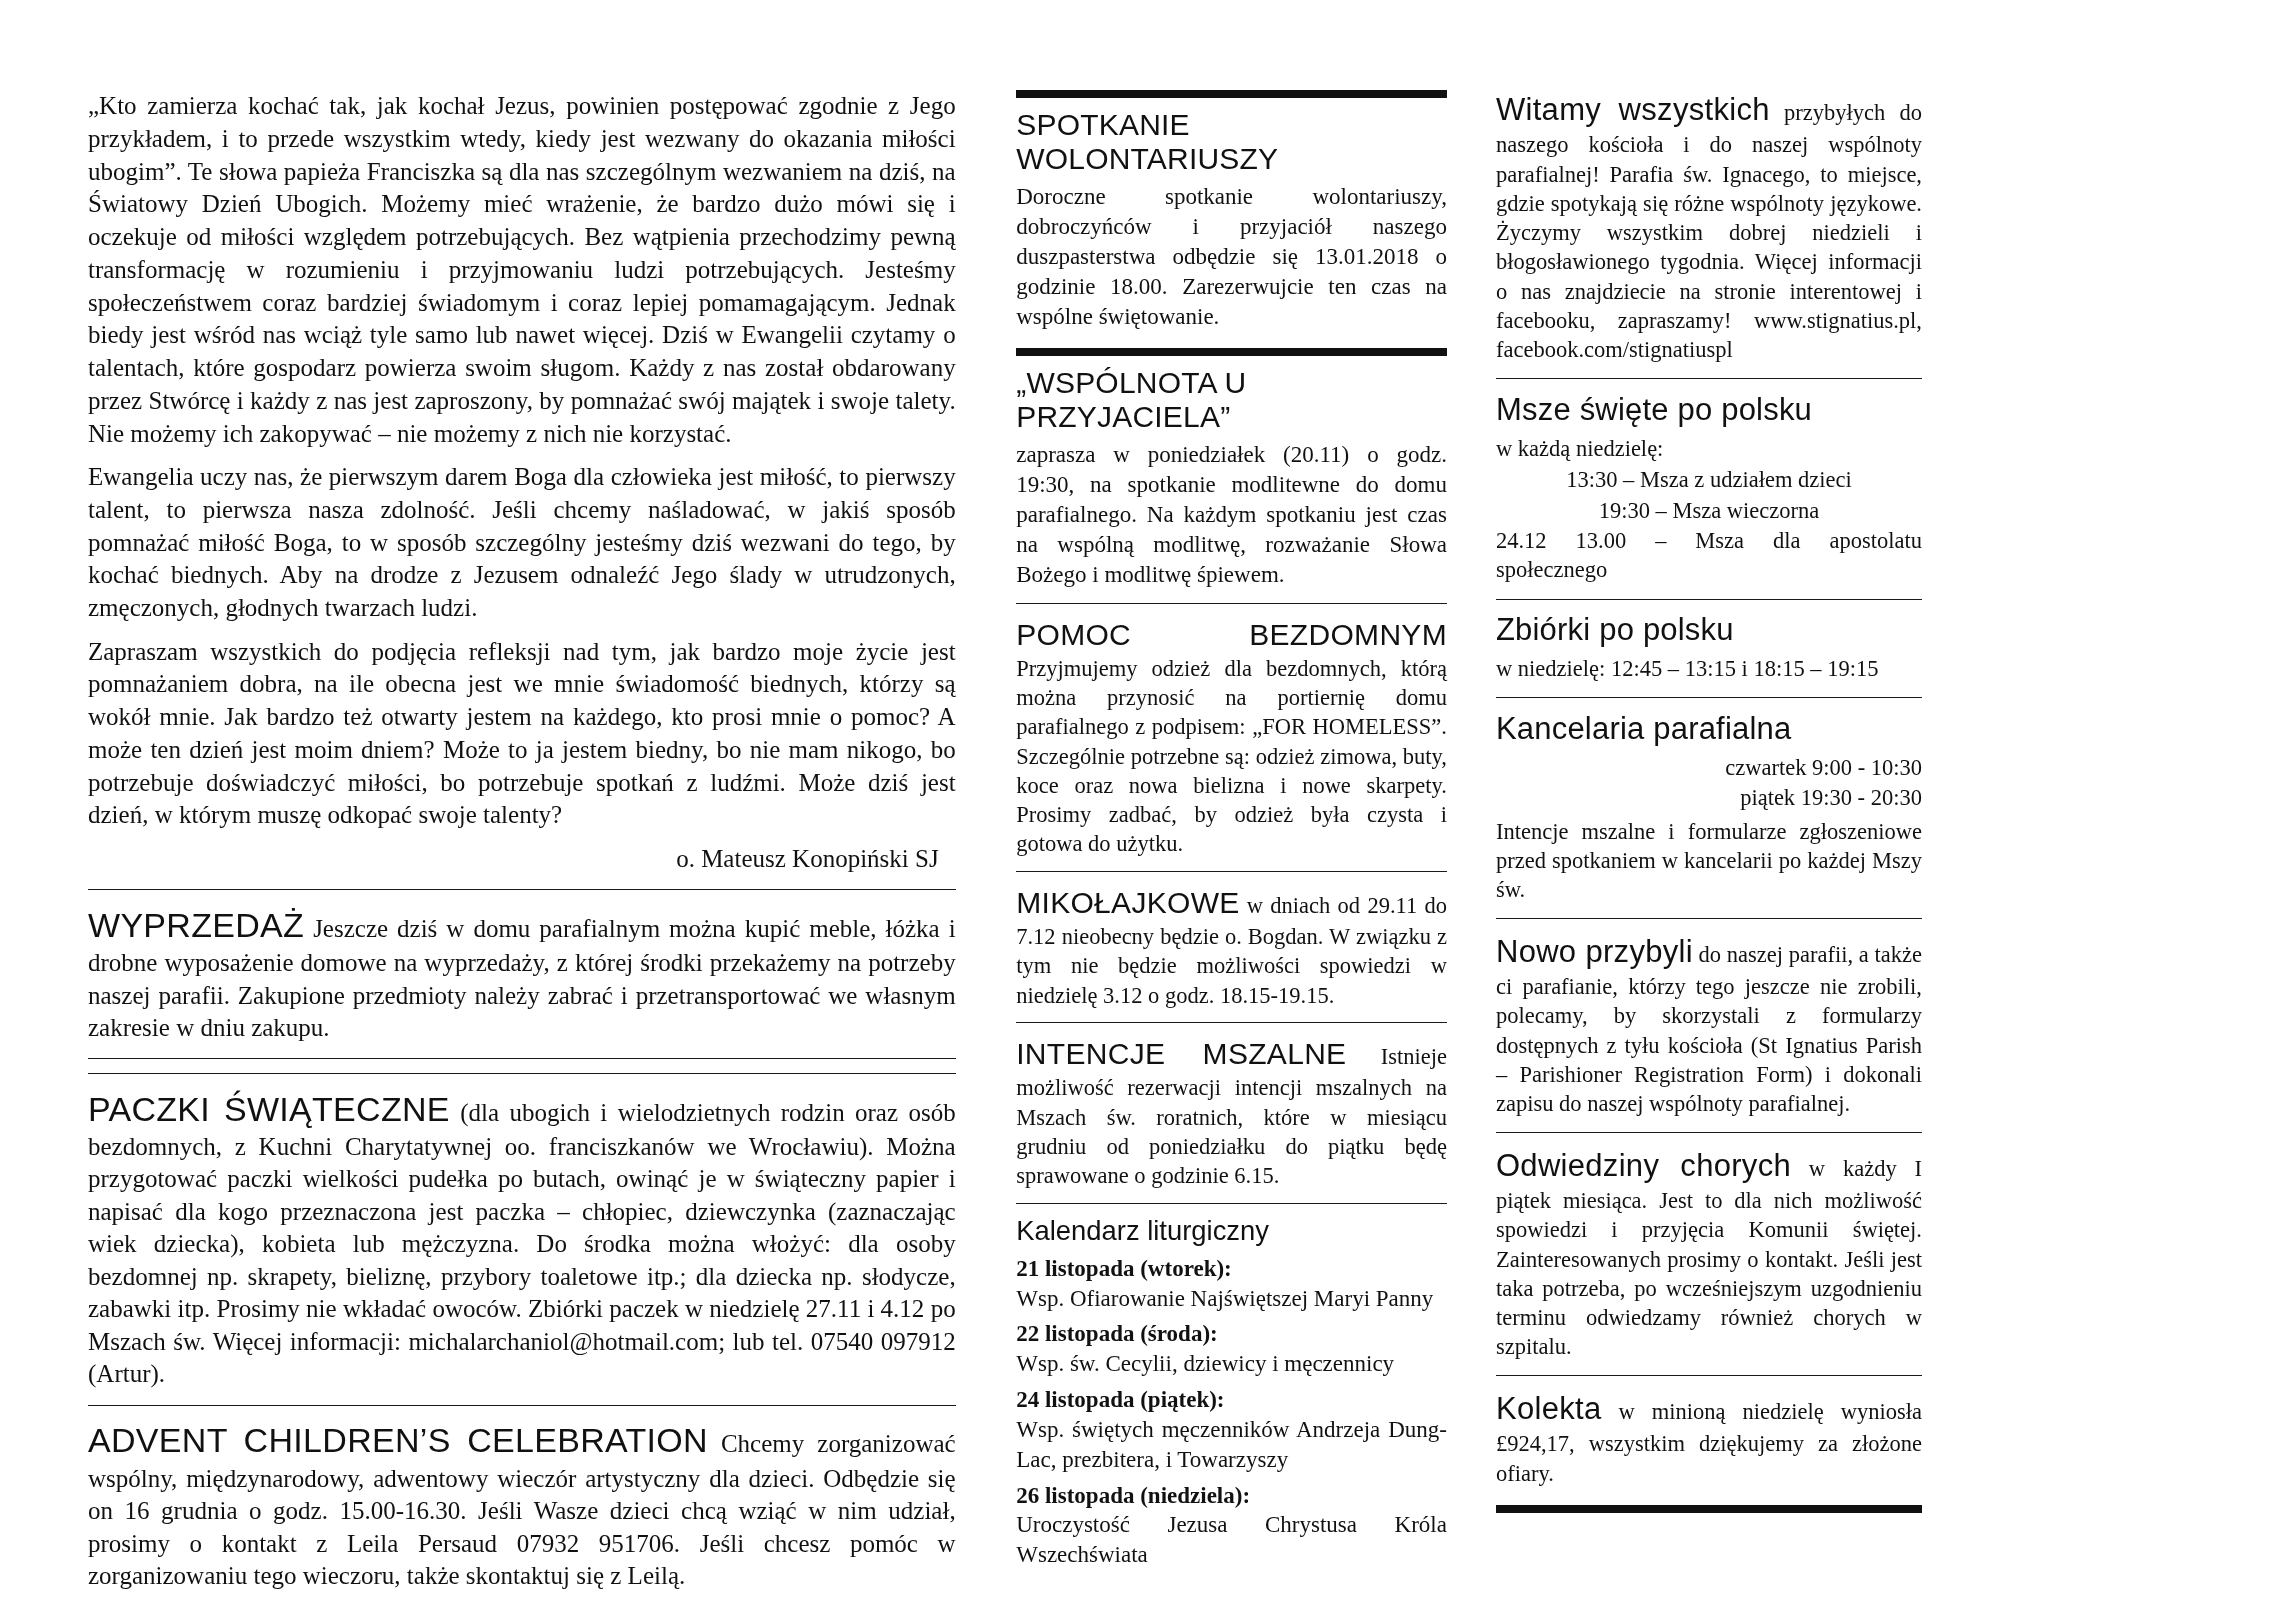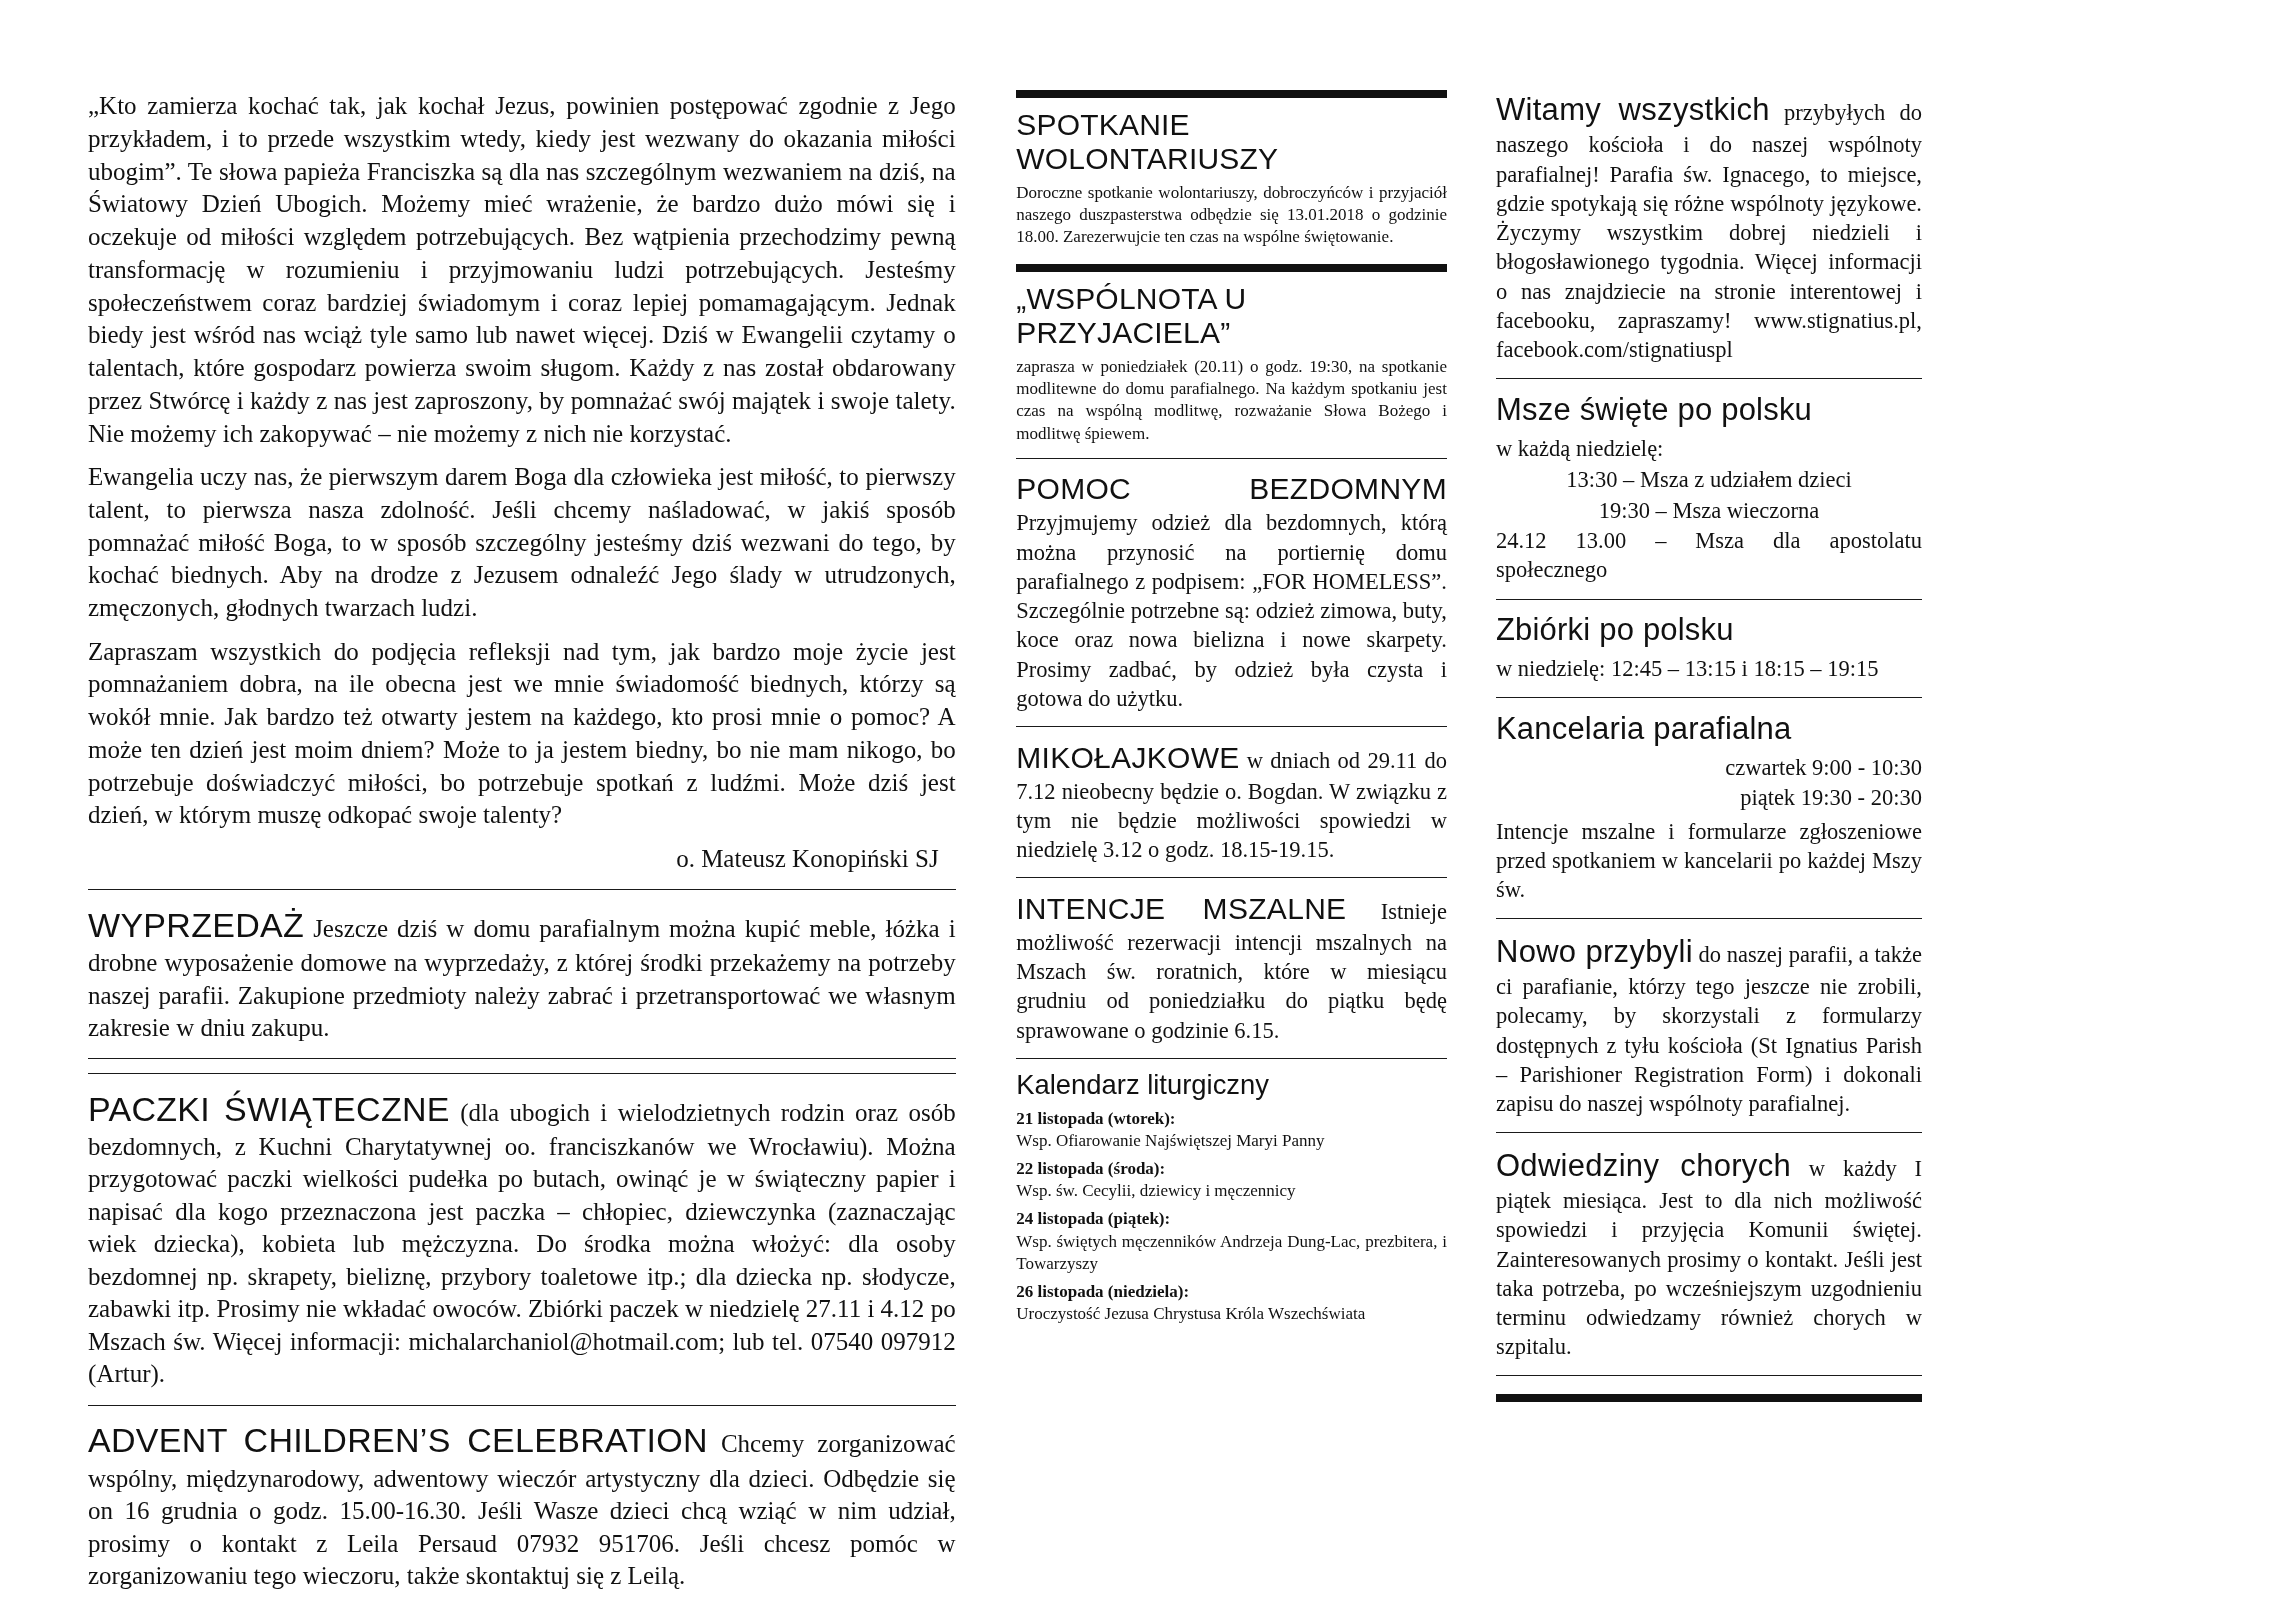--- a/index.html
+++ b/index.html
@@ -34,21 +34,21 @@
   .col-1 { width: 1044px; padding-right: 39px; }
   .col-2 { width: 544px; padding-left: 21.6px; padding-right: 23.5px; }
   .col-3 { width: 519px; padding-left: 25.5px; }
 
   p {
     margin: 0 0 10.8px 0;
     text-align: justify;
     line-height: 1.31;
   }
   .c1 p { font-size: 25px; }
-  .c2 p { font-size: 17px; }
+  .c2 p { font-size: 23px; }
   .c3 p { font-size: 22.5px; }
 
   .sig {
     text-align: right;
     font-size: 25px;
     margin: 2px 17px 0 0;
   }
 
   .rule {
     border: 0;
@@ -216,19 +216,20 @@
       <p class="kanc-line">piątek 19:30 - 20:30</p>
       <p class="kanc-note">Intencje mszalne i formularze zgłoszeniowe przed spotkaniem w kancelarii po każdej Mszy św.</p>
 
       <hr class="rule">
       <p class="para-head"><span class="hl-run">Nowo przybyli</span><span class="body-run"> do naszej parafii, a także ci parafianie, którzy tego jeszcze nie zrobili, polecamy, by skorzystali z formularzy dostępnych z tyłu kościoła (St Ignatius Parish – Parishioner Registration Form) i dokonali zapisu do naszej wspólnoty parafialnej.</span></p>
 
       <hr class="rule">
       <p class="para-head"><span class="hl-run">Odwiedziny chorych</span><span class="body-run"> w każdy I piątek miesiąca. Jest to dla nich możliwość spowiedzi i przyjęcia Komunii świętej. Zainteresowanych prosimy o kontakt. Jeśli jest taka potrzeba, po wcześniejszym uzgodnieniu terminu odwiedzamy również chorych w szpitalu.</span></p>
 
       <hr class="rule">
+      <p class="para-head"><span class="hl-run">Kolekta</span><span class="body-run"> w minioną niedzielę wyniosła £924,17, wszystkim dziękujemy za złożone ofiary.</span></p>
 
       <hr class="rule-bottom">
     </div>
 
   </div>
 </div>
 
 
 </body></html>

